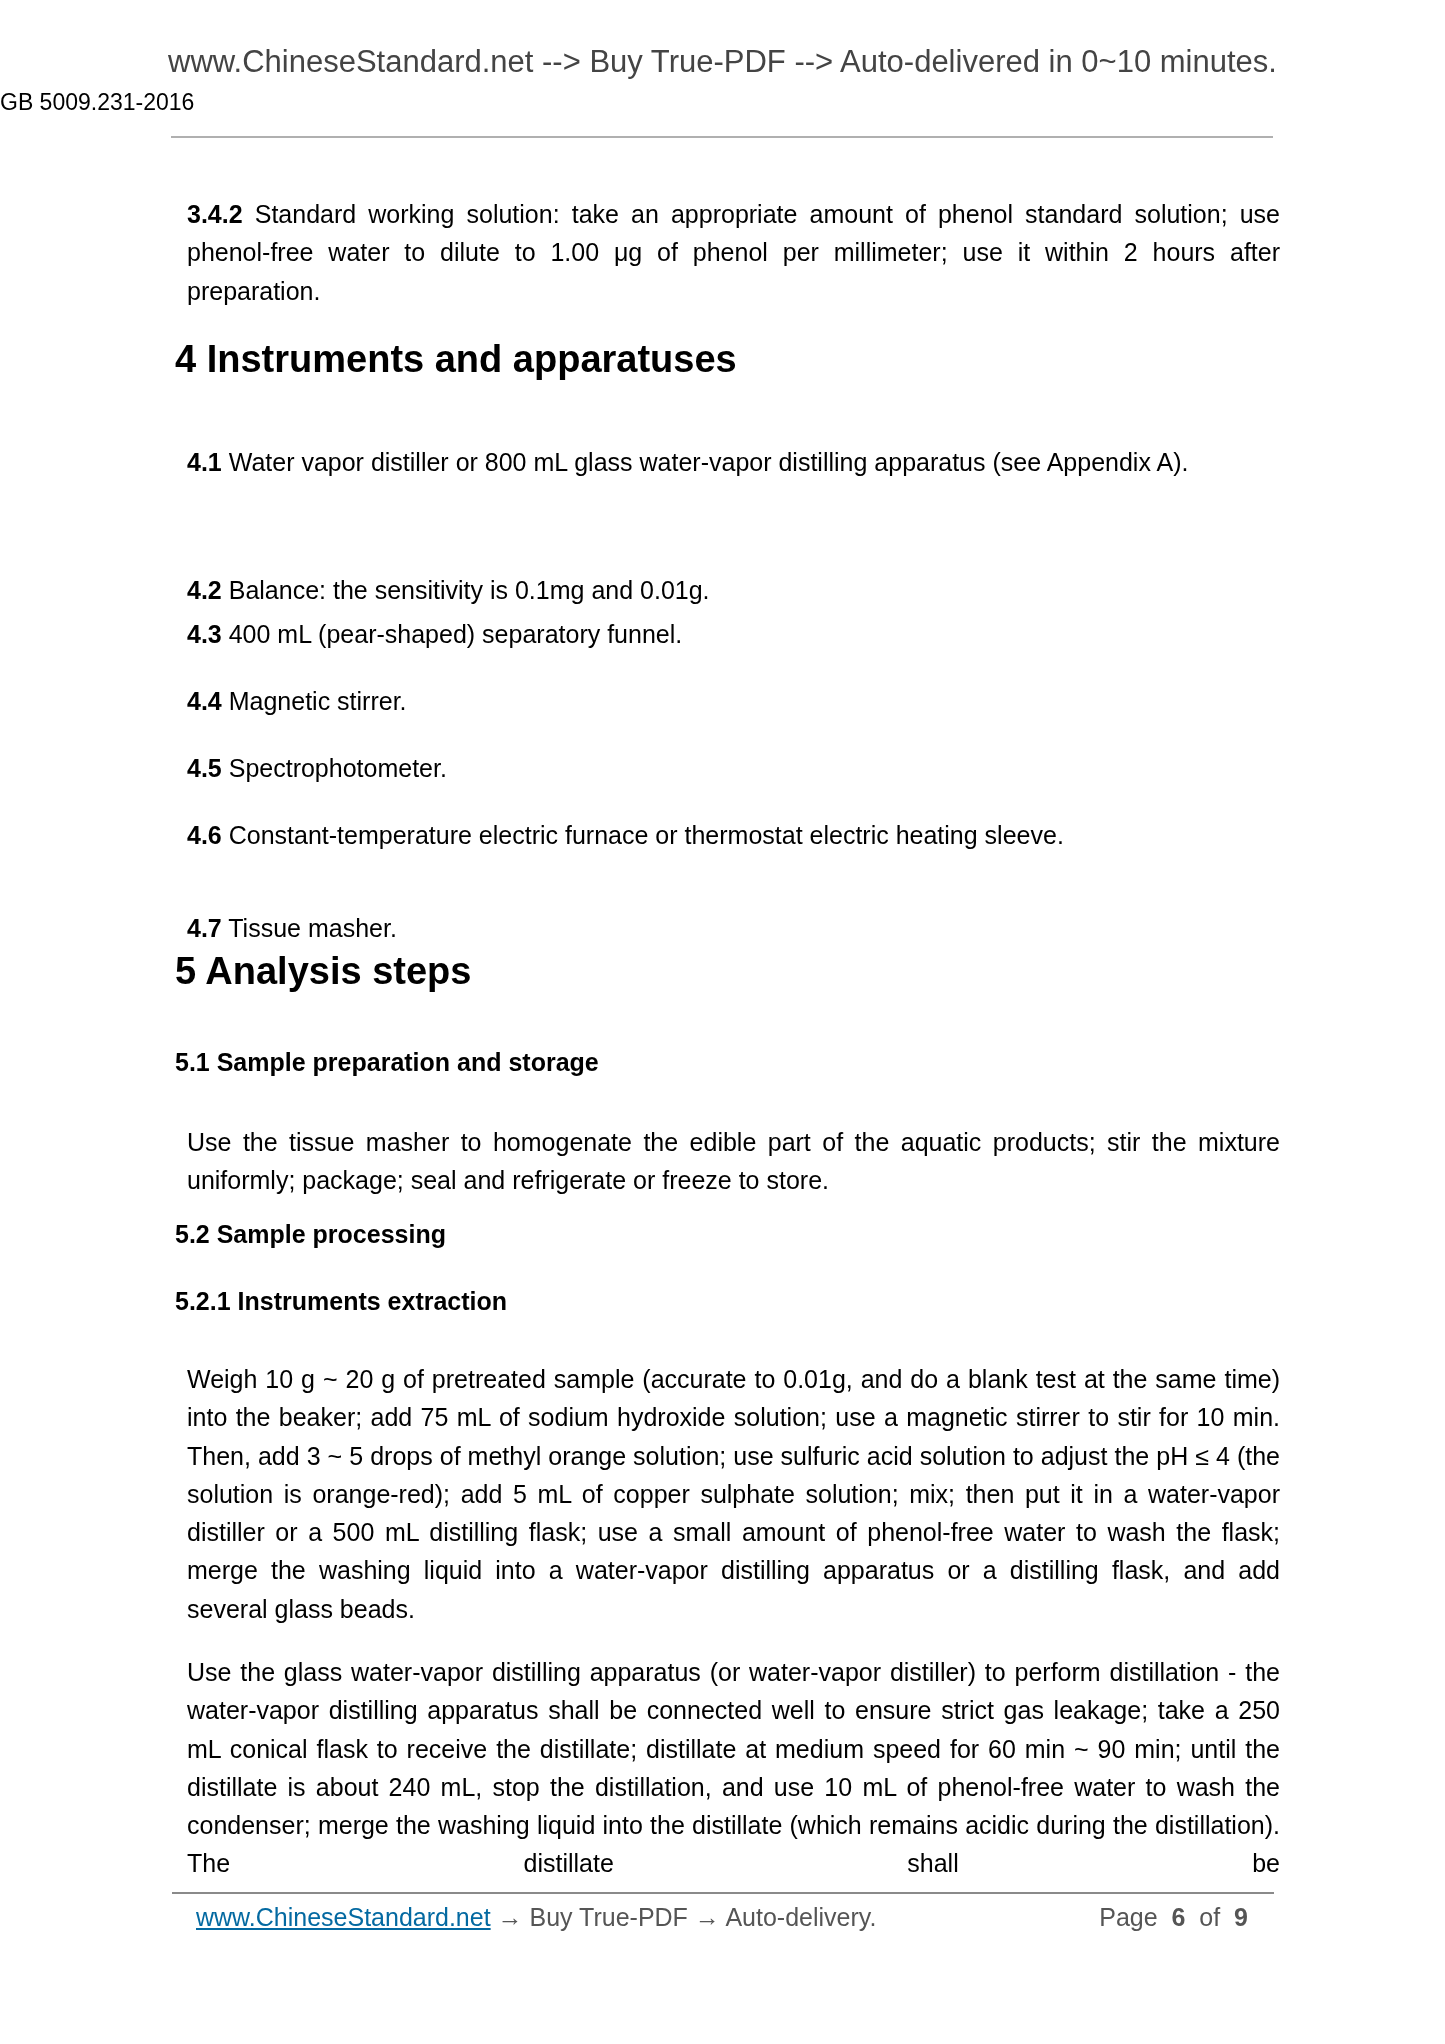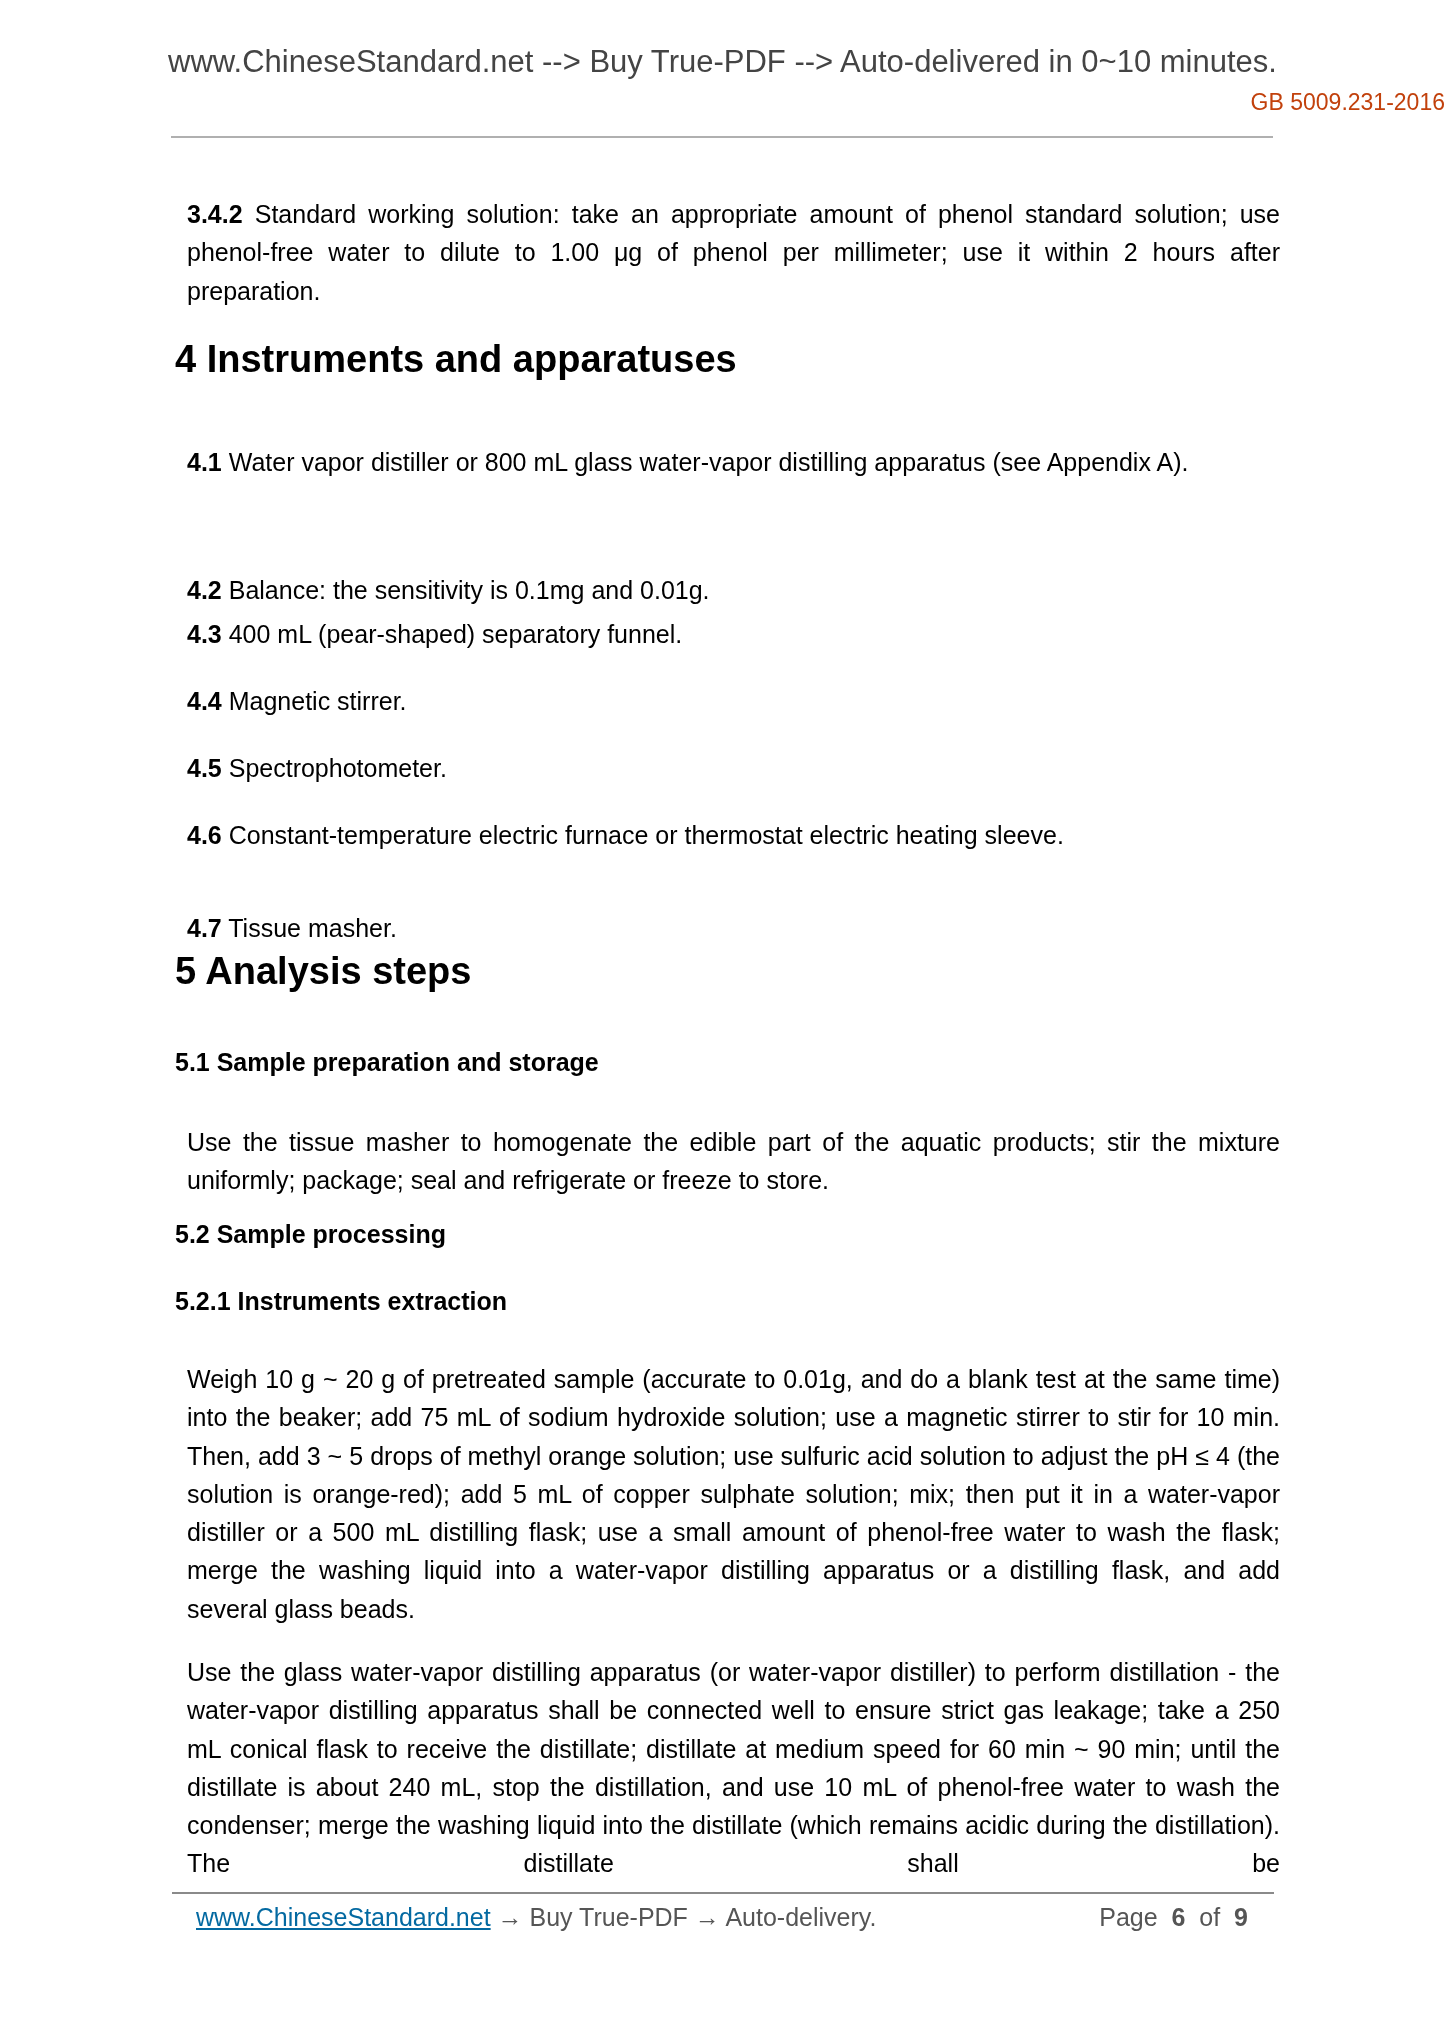--- a/index.html
+++ b/index.html
@@ -1,21 +1,21 @@
 <!DOCTYPE html>
 <html><head>
 <meta charset="utf-8">
 <style>
   html, body { margin:0; padding:0; background:#ffffff; }
   body { width:1445px; height:2044px; position:relative; overflow:hidden;
          font-family:"Liberation Sans", sans-serif; color:#000; }
   .hdr1 { position:absolute; left:0; width:1445px; top:44px; text-align:center;
           font-size:31px; line-height:36px; color:#444; letter-spacing:0px; }
-  .hdr2 { position:absolute; left:0; width:1445px; top:88px; text-align:right;
-          font-size:23px; line-height:28px; color:#c2410c; }
+  .hdr2 { position:absolute; left:0; width:1445px; top:88px; text-align:left;
+          font-size:23px; line-height:28px; color:#000000; }
   .rule { position:absolute; height:2px; background:#b0b0b0; }
   .rule.top { left:171px; width:1102px; top:136px; }
   .rule.bottom { left:172px; width:1102px; top:1892px; background:#8a8a8a; }
   .body { position:absolute; left:175px; width:1093px; }
   .p { position:absolute; left:0; width:1093px; font-size:25px; line-height:38.3px;
        text-align:justify; margin:12px; }
   .p.last-just { text-align-last:justify; }
   .p b { font-weight:bold; }
   .h1 { position:absolute; left:0; font-size:38px; font-weight:bold; line-height:44px; margin:0; }
   .h2 { position:absolute; left:0; font-size:25px; font-weight:bold; line-height:38px; margin:0; }

